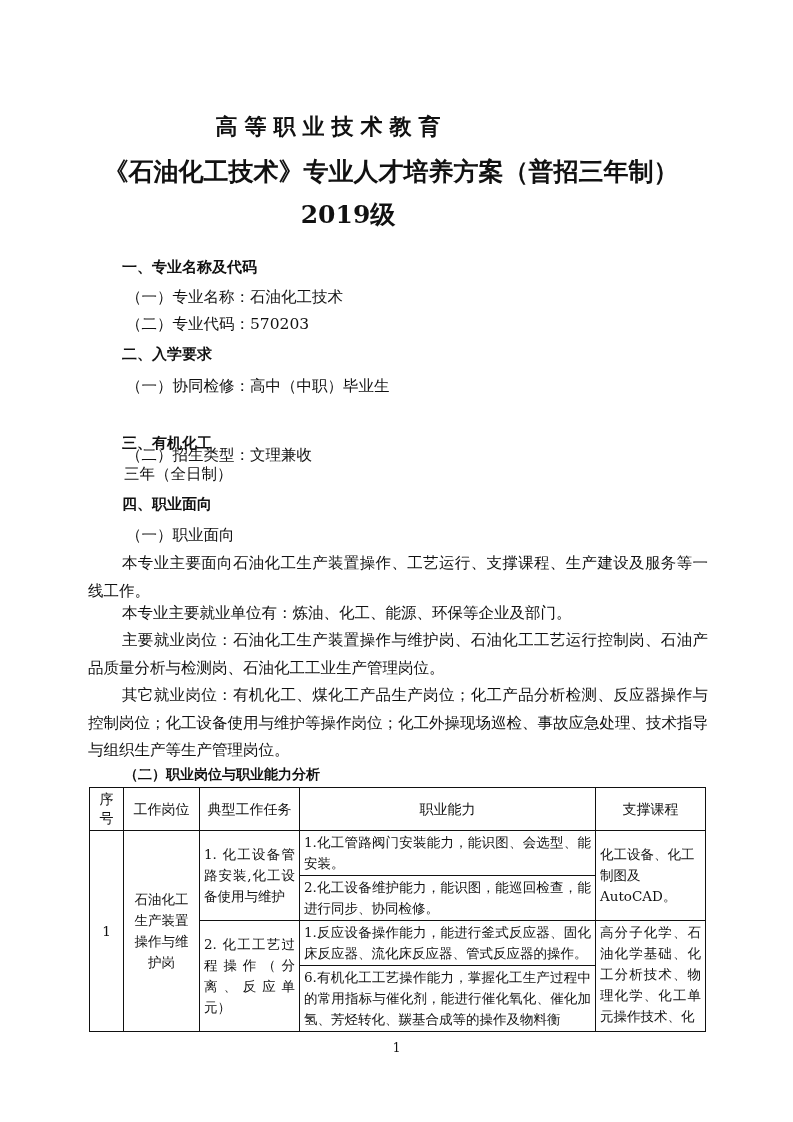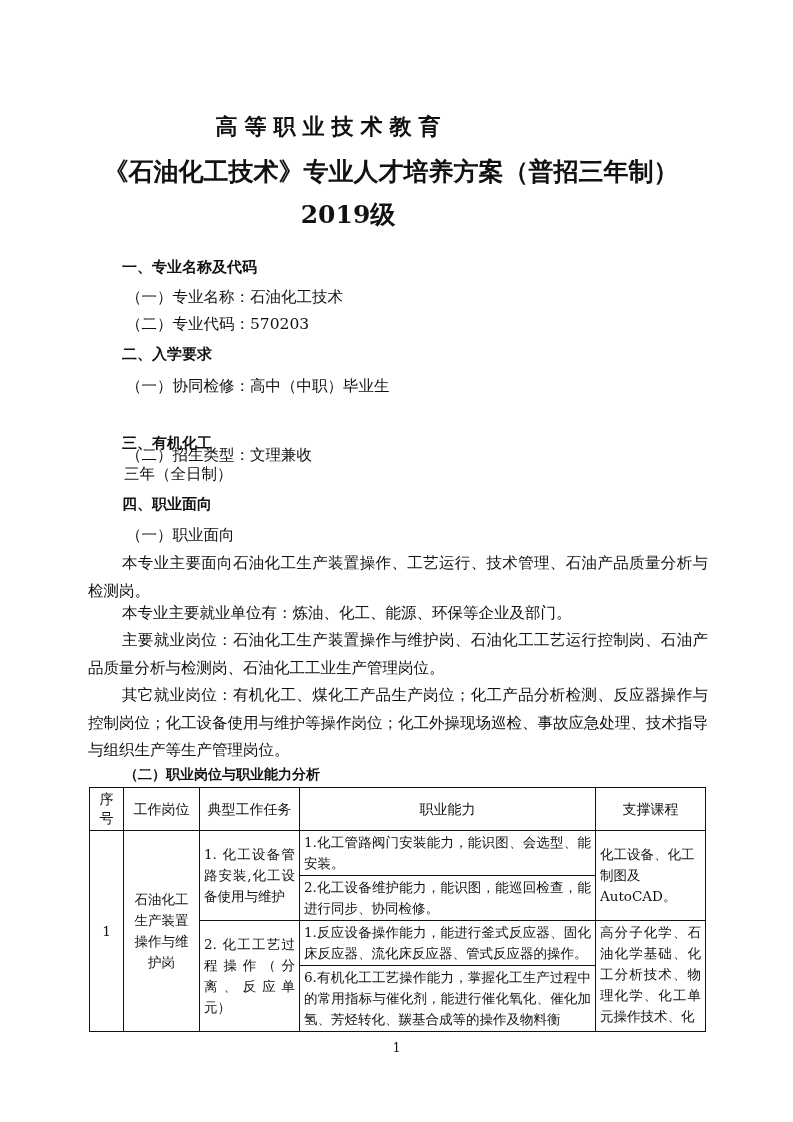--- a/index.html
+++ b/index.html
@@ -42,21 +42,21 @@
 <div class="abs h1" style="top:345px;">二、入学要求</div>
 <div class="abs p" style="top:376px; left:126px;">（一）协同检修：高中（中职）毕业生</div>
 <div class="abs p" style="top:403px; left:126px;margin-top:42px;">（二）招生类型：文理兼收</div>
 
 <div class="abs h1" style="top:434px;">三、有机化工</div>
 <div class="abs p" style="top:464px; left:124px;">三年（全日制）</div>
 
 <div class="abs h1" style="top:495px;">四、职业面向</div>
 <div class="abs p" style="top:525px; left:126px;">（一）职业面向</div>
 
-<div class="para" style="top:550px;">本专业主要面向石油化工生产装置操作、工艺运行、技术管理、石油产品质量分析与检测岗。</div>
+<div class="para" style="top:550px;">本专业主要面向石油化工生产装置操作、工艺运行、支撑课程、生产建设及服务等一线工作。</div>
 <div class="para" style="top:600px;">本专业主要就业单位有：炼油、化工、能源、环保等企业及部门。</div>
 <div class="para" style="top:627px;">主要就业岗位：石油化工生产装置操作与维护岗、石油化工工艺运行控制岗、石油产品质量分析与检测岗、石油化工工业生产管理岗位。</div>
 <div class="para" style="top:682px;">其它就业岗位：有机化工、煤化工产品生产岗位；化工产品分析检测、反应器操作与控制岗位；化工设备使用与维护等操作岗位；化工外操现场巡检、事故应急处理、技术指导与组织生产等生产管理岗位。</div>
 
 <div class="abs h2" style="top:766px; left:124px; font-size:14px;">（二）职业岗位与职业能力分析</div>
 
 <table class="ab">
   <colgroup>
     <col style="width:34px">
       <col style="width:76px">

